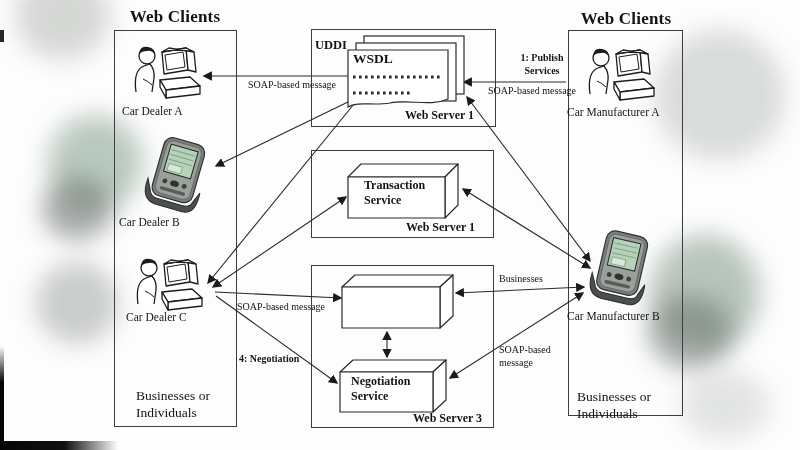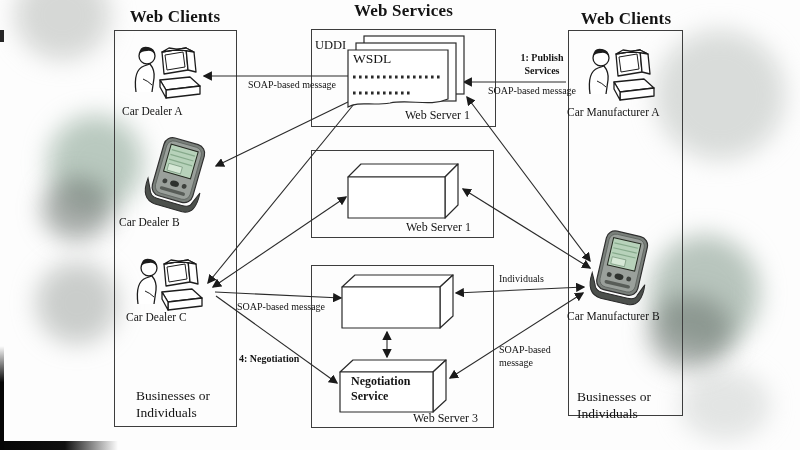--- a/index.html
+++ b/index.html
@@ -6,21 +6,21 @@
   #stage{position:relative;width:800px;height:450px;background:#fdfdfd;overflow:hidden;
          font-family:"Liberation Serif","DejaVu Serif",serif;color:#141414;}
   .blob{position:absolute;border-radius:50%;filter:blur(12px);}
   .box{position:absolute;border:1.6px solid #3d3d3d;box-sizing:border-box;}
   .title{position:absolute;font-weight:bold;font-size:17px;text-align:center;letter-spacing:.2px;}
   .lbl{position:absolute;font-size:11.5px;white-space:nowrap;}
   .alabel{position:absolute;font-size:10px;white-space:nowrap;}
   .wrap{white-space:normal;line-height:12.5px;}
   .bold{font-weight:bold;}
   .svc{position:absolute;font-weight:bold;font-size:12px;line-height:14.5px;}
-  .srv{position:absolute;font-weight:normal;font-size:12px;white-space:nowrap;}
+  .srv{position:absolute;font-weight:bold;font-size:12px;white-space:nowrap;}
   .footer{position:absolute;font-weight:normal;font-size:13.5px;line-height:16.5px;}
   svg.overlay{position:absolute;left:0;top:0;}
   .bar-h{position:absolute;left:0;top:441px;width:118px;height:9px;
          background:linear-gradient(to right,#060606 0%,#101010 55%,rgba(16,16,16,0) 100%);}
   .bar-v{position:absolute;left:0;top:346px;width:4px;height:104px;
          background:linear-gradient(to bottom,rgba(10,10,10,0),#050505 35%);}
   .tick{position:absolute;left:0;top:30px;width:4px;height:12px;background:#262626;}
 </style>
 </head>
 <body>
@@ -116,42 +116,42 @@
     </g>
 
     <use href="#pc-user" x="0" y="0" transform="translate(128,40)"></use>
     <use href="#pc-user" x="0" y="0" transform="translate(130,252)"></use>
     <use href="#pc-user" x="0" y="0" transform="translate(582,42)"></use>
     <use href="#pda" transform="translate(152,140) rotate(16,25,35)"></use>
     <use href="#pda" transform="translate(596,233) rotate(13,25,35)"></use>
   </svg>
 
   <div class="title" style="left:110px;top:7px;width:130px;">Web Clients</div>
-  <div class="title" style="left:311px;top:1px;width:185px;">Web Services</div>
   <div class="title" style="left:565px;top:9px;width:122px;">Web Clients</div>
 
   <div class="srv" style="left:315px;top:38px;font-size:12.5px;">UDDI</div>
   <div class="srv" style="left:353px;top:51px;font-size:13.5px;">WSDL</div>
   <div class="srv" style="left:405px;top:108px;">Web Server 1</div>
+  <div class="svc" style="left:364px;top:178px;width:84px;">Transaction Service</div>
   <div class="srv" style="left:406px;top:220px;">Web Server 1</div>
   <div class="svc" style="left:351px;top:374px;width:86px;">Negotiation Service</div>
   <div class="srv" style="left:413px;top:411px;text-align:right;">Web Server 3</div>
 
   <div class="lbl" style="left:122px;top:105px;">Car Dealer A</div>
   <div class="lbl" style="left:119px;top:216px;">Car Dealer B</div>
   <div class="lbl" style="left:126px;top:311px;">Car Dealer C</div>
   <div class="footer" style="left:136px;top:388px;width:88px;">Businesses or Individuals</div>
   <div class="lbl" style="left:567px;top:106px;">Car Manufacturer A</div>
   <div class="lbl" style="left:567px;top:310px;">Car Manufacturer B</div>
   <div class="footer" style="left:577px;top:389px;width:88px;">Businesses or Individuals</div>
 
   <div class="alabel" style="left:248px;top:79px;">SOAP-based message</div>
   <div class="alabel bold wrap" style="left:514px;top:52px;width:56px;text-align:center;">1: Publish Services</div>
   <div class="alabel" style="left:488px;top:85px;">SOAP-based message</div>
   <div class="alabel" style="left:237px;top:301px;">SOAP-based message</div>
-  <div class="alabel" style="left:499px;top:273px;">Individuals</div>
+  <div class="alabel" style="left:499px;top:273px;">Businesses</div>
   <div class="alabel bold" style="left:239px;top:353px;">4: Negotiation</div>
   <div class="alabel wrap" style="left:499px;top:344px;width:66px;">SOAP-based message</div>
 
   <div class="bar-h"></div>
   <div class="bar-v"></div>
   <div class="tick"></div>
 </div>
 
 </body></html>

